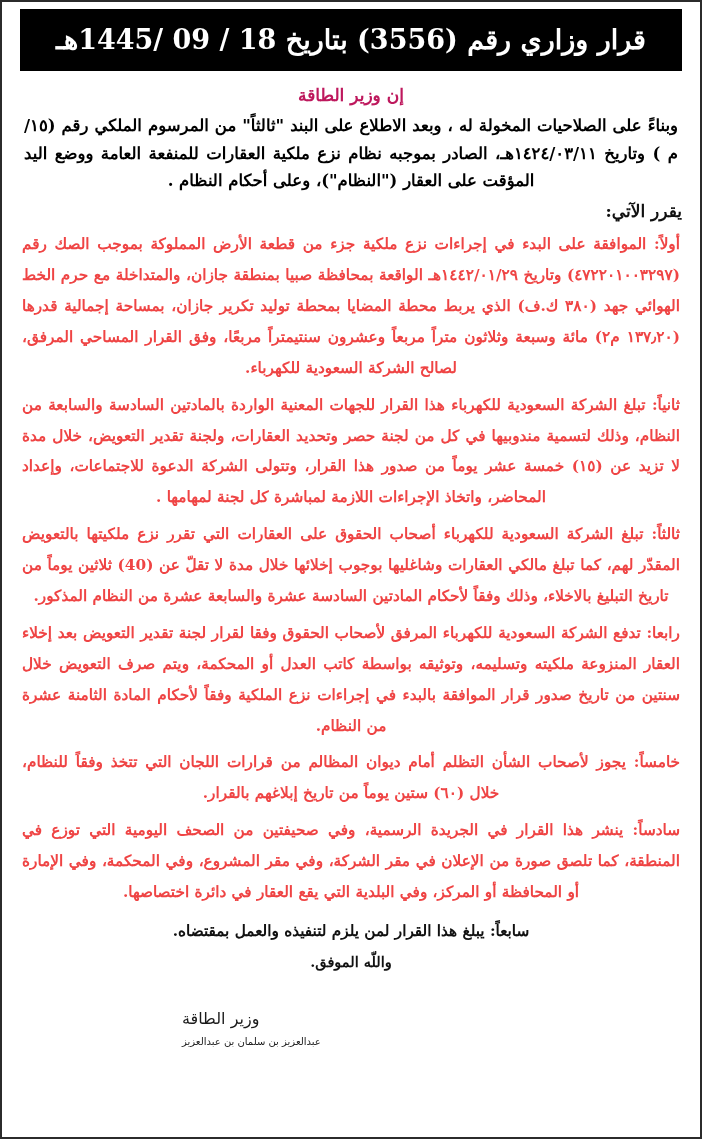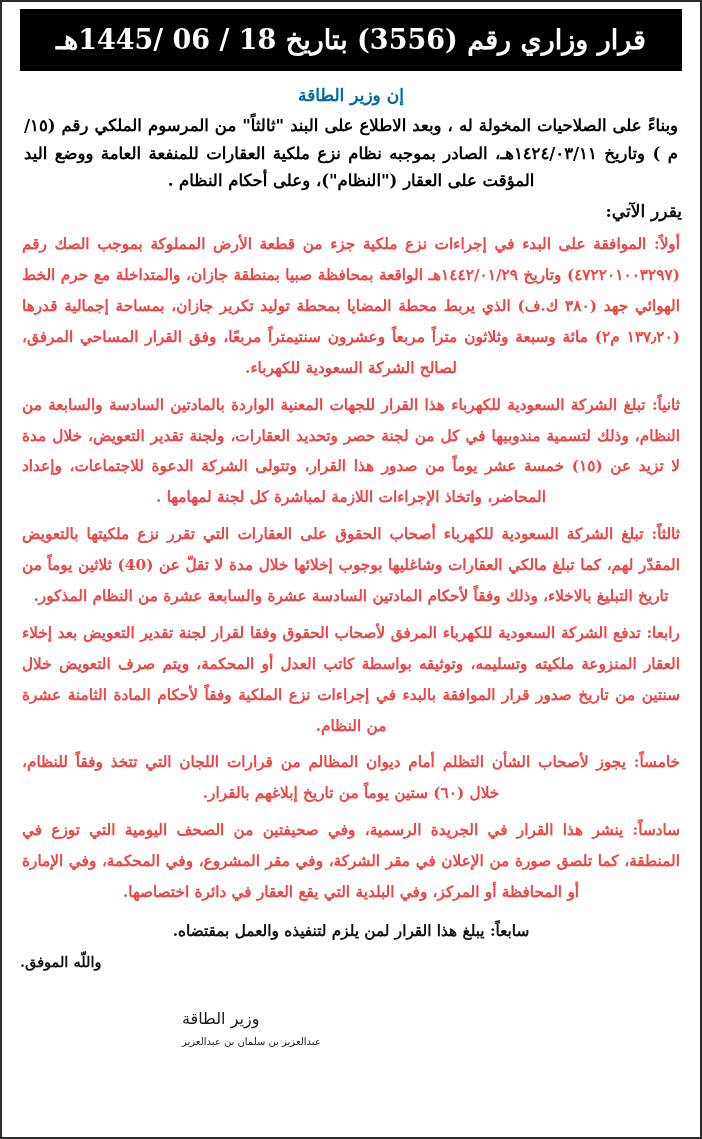--- a/index.html
+++ b/index.html
@@ -51,21 +51,21 @@
 
   
   .preamble {
     margin-top: 14px;
     text-align: center;
   }
   .preamble-title {
     font-family: "DejaVu Serif", "Liberation Serif", serif;
     font-weight: bold;
     font-size: 17px;
-    color: #0369a1;
+    color: #be185d;
     margin-bottom: 7px;
   }
   .preamble-body {
     font-family: "DejaVu Serif", "Liberation Serif", serif;
     font-weight: bold;
     font-size: 16.5px;
     line-height: 1.68;
     color: #000000;
     text-align: justify;
     text-align-last: center;
@@ -105,21 +105,21 @@
     line-height: 2.0;
     color: #111111;
     text-align: center;
     margin-top: 8px;
   }
   .blessing {
     font-family: "DejaVu Serif", "Liberation Serif", serif;
     font-weight: bold;
     font-size: 14.5px;
     color: #111111;
-    text-align: left;
+    text-align: center;
     margin-top: 7px;
   }
 
   
   .signature {
     margin-top: 36px;
     text-align: left;
     width: 360px;
     margin-right: 140px;
     direction: rtl;
@@ -138,21 +138,21 @@
     margin-top: 2px;
   }
 </style>
 </head>
 <body>
 
 <div class="page">
   <div class="page-inner">
 
     <div class="banner">
-      <div class="banner-text">قرار وزاري رقم (3556) بتاريخ 18 / 06 /1445هـ</div>
+      <div class="banner-text">قرار وزاري رقم (3556) بتاريخ 18 / 09 /1445هـ</div>
     </div>
 
     <div class="preamble">
       <div class="preamble-title">إن وزير الطاقة</div>
       <div class="preamble-body">وبناءً على الصلاحيات المخولة له ، وبعد الاطلاع على البند "ثالثاً" من المرسوم الملكي رقم (١٥/م ) وتاريخ ١٤٢٤/٠٣/١١هـ، الصادر بموجبه نظام نزع ملكية العقارات للمنفعة العامة ووضع اليد المؤقت على العقار ("النظام")، وعلى أحكام النظام .</div>
       <div class="decides">يقرر الآتي:</div>
     </div>
 
     <div class="clauses">
       <p class="clause">أولاً: الموافقة على البدء في إجراءات نزع ملكية جزء من قطعة الأرض المملوكة بموجب الصك رقم (٤٧٢٢٠١٠٠٣٢٩٧) وتاريخ ١٤٤٢/٠١/٢٩هـ الواقعة بمحافظة صبيا بمنطقة جازان، والمتداخلة مع حرم الخط الهوائي جهد (٣٨٠ ك.ف) الذي يربط محطة المضايا بمحطة توليد تكرير جازان، بمساحة إجمالية قدرها (١٣٧٫٢٠ م٢) مائة وسبعة وثلاثون متراً مربعاً وعشرون سنتيمتراً مربعًا، وفق القرار المساحي المرفق، لصالح الشركة السعودية للكهرباء.</p>

